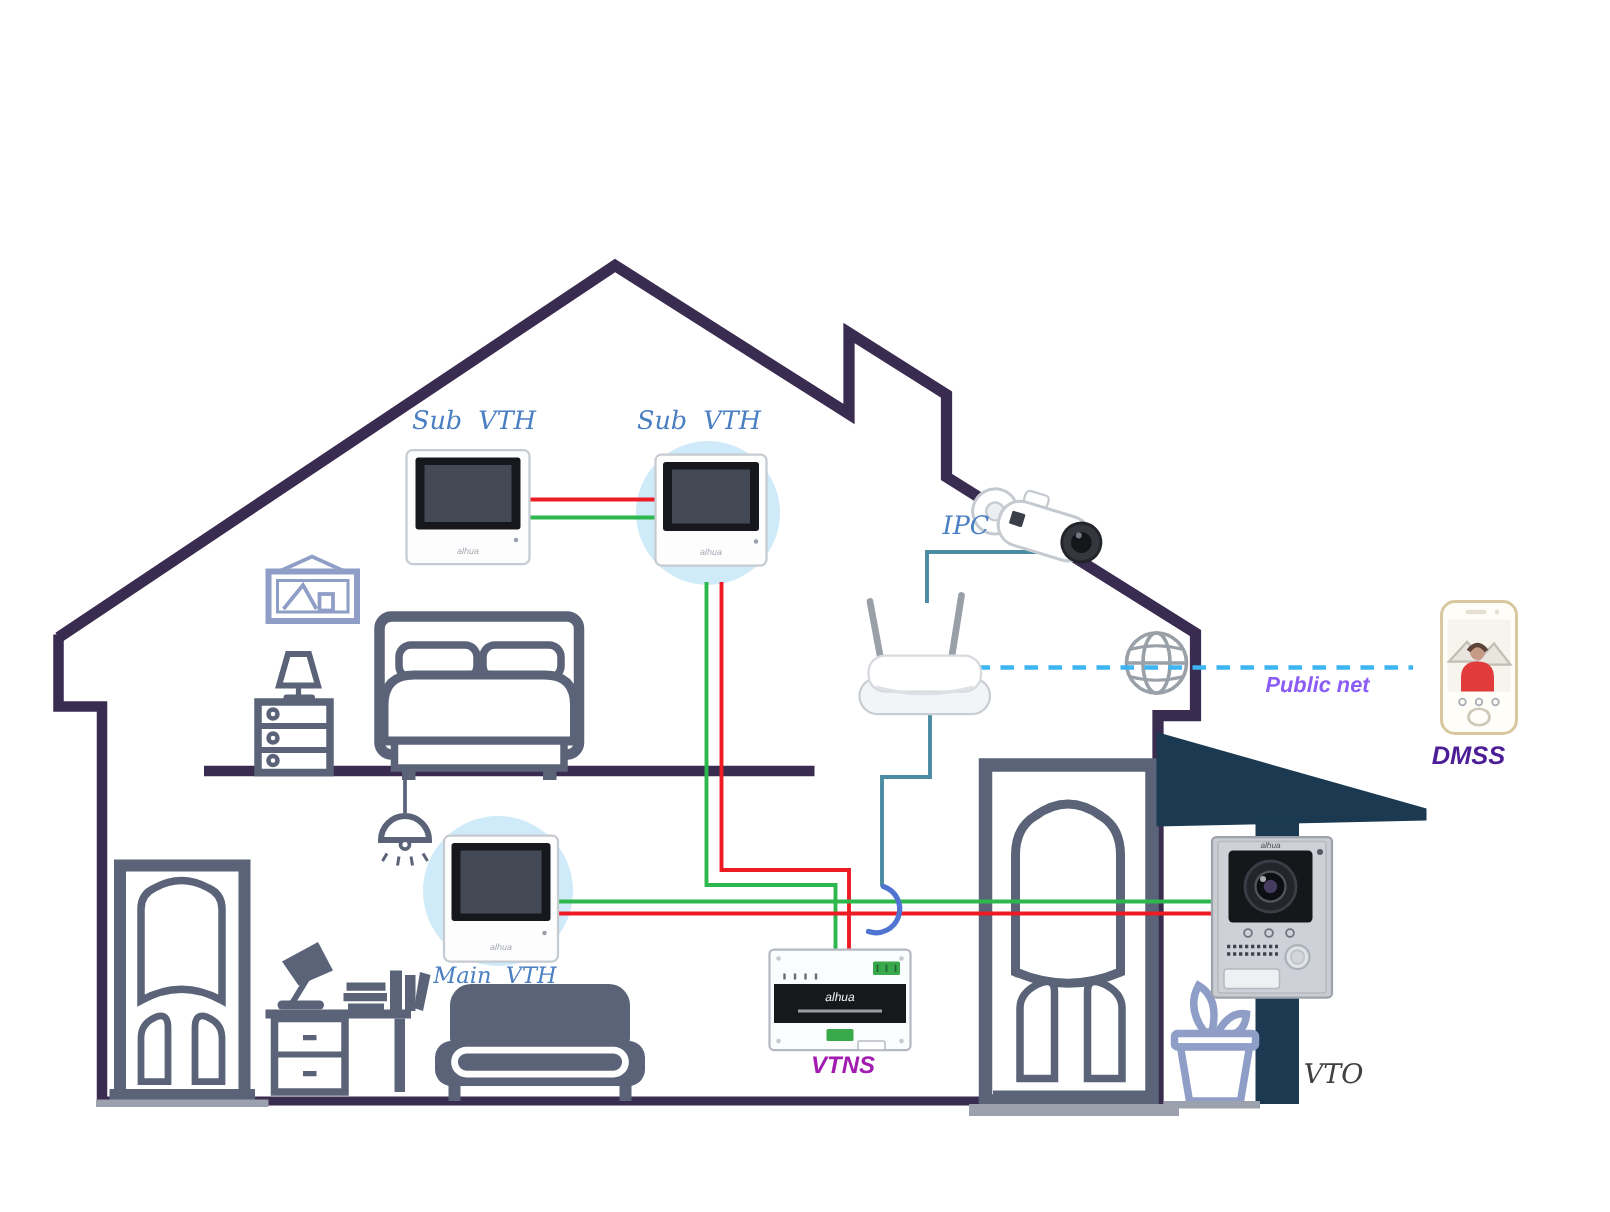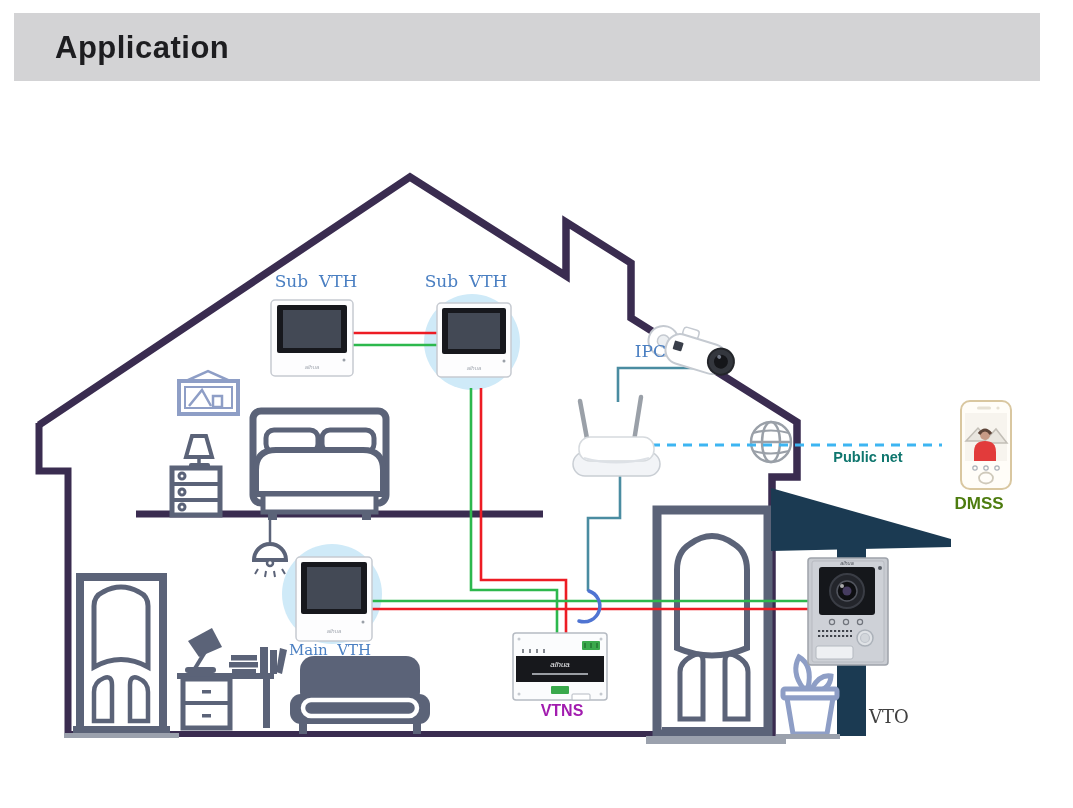--- a/index.html
+++ b/index.html
@@ -1,43 +1,40 @@
 <!DOCTYPE html>
 <html><head>
 <meta charset="utf-8">
 <style>
   html,body{margin:0;padding:0;background:#ffffff;}
   #page{position:relative;width:1073px;height:808px;background:#ffffff;overflow:hidden;
         font-family:"Liberation Sans",sans-serif;}
   #header-bar{position:absolute;left:14px;top:13px;width:1026px;height:68px;background:#d3d3d5;}
   #header-title{position:absolute;left:41px;top:17px;font-size:31px;font-weight:bold;
         color:#1d1d20;letter-spacing:0.5px;font-family:"Liberation Sans",sans-serif;}
-  .lbl{position:absolute;white-space:pre;text-align:center;}
+  .lbl{position:absolute;white-space:pre;text-align:center;font-style:italic;}
   .lbl-serif{font-family:"DejaVu Serif","Liberation Serif",serif;color:#4a7fc2;}
   #lbl-subvth1{left:261px;top:271px;width:110px;font-size:17px;}
   #lbl-subvth2{left:411px;top:271px;width:110px;font-size:17px;}
   #lbl-mainvth{left:274px;top:641px;width:112px;font-size:15px;}
-  #lbl-ipc{left:622px;top:341px;width:44px;font-size:17px;text-align:right;}
+  #lbl-ipc{left:622px;top:341px;width:44px;font-size:17px;}
   #lbl-vto{left:866px;top:706px;width:46px;font-size:18px;color:#404040;}
   #lbl-vtns{left:530px;top:702px;width:64px;font-size:16px;font-weight:600;color:#a21caf;
         font-family:"Liberation Sans",sans-serif;}
-  #lbl-publicnet{left:823px;top:449px;width:90px;text-align:center;font-size:14.5px;font-weight:700;
-        color:#0f766e;font-family:"Liberation Sans",sans-serif;}
-  #lbl-dmss{left:949px;top:494px;width:60px;font-size:17px;font-weight:600;color:#4d7c0f;
+  #lbl-publicnet{left:823px;top:449px;width:90px;text-align:right;font-size:14.5px;font-weight:700;
+        color:#8b5cf6;font-family:"Liberation Sans",sans-serif;}
+  #lbl-dmss{left:949px;top:494px;width:60px;font-size:17px;font-weight:600;color:#4c1d95;
         font-family:"Liberation Sans",sans-serif;}
   svg{position:absolute;left:0;top:0;}
 </style>
 </head>
 <body>
 
 <div id="page">
 
-  <div id="header-bar">
-    <div id="header-title">Application</div>
-  </div>
 
   <svg width="1073" height="808" viewBox="0 0 1073 808">
 
     <g fill="none" stroke="#3a2c50">
       <path stroke-width="7.5" d="M39 425 L410 177 L566 276 L566 222 L631 263 L631 318 L797 422 L797 477 L772 477 L772 736"></path>
       <path stroke-width="7" d="M39 423 L39 471 L68 471 L68 736"></path>
       <path stroke-width="7" d="M136 514 H543"></path>
       <path stroke-width="6" d="M65 734 H657"></path>
     </g>
 

